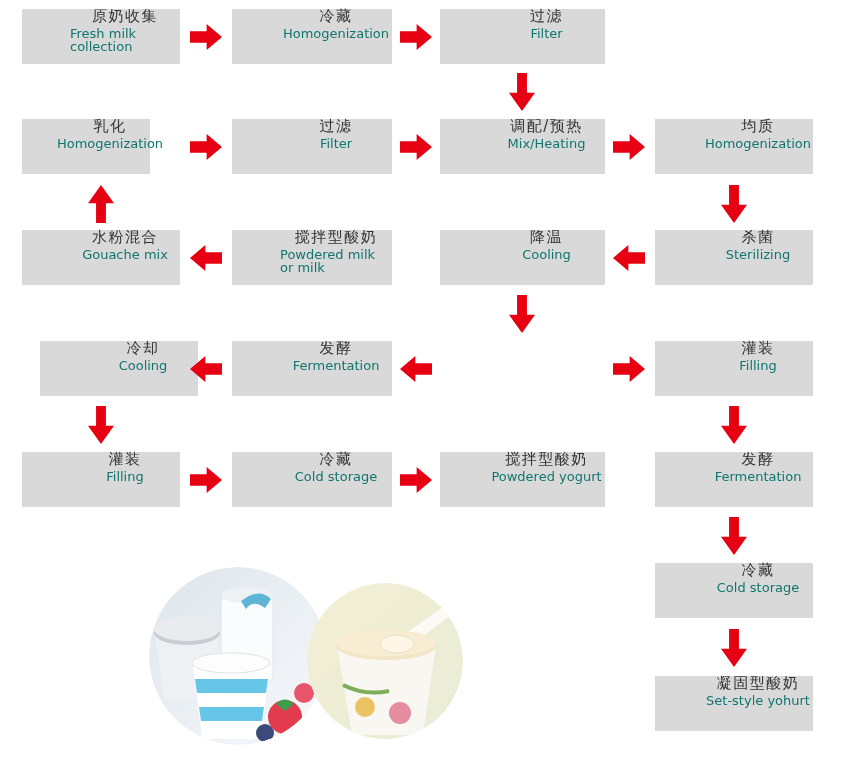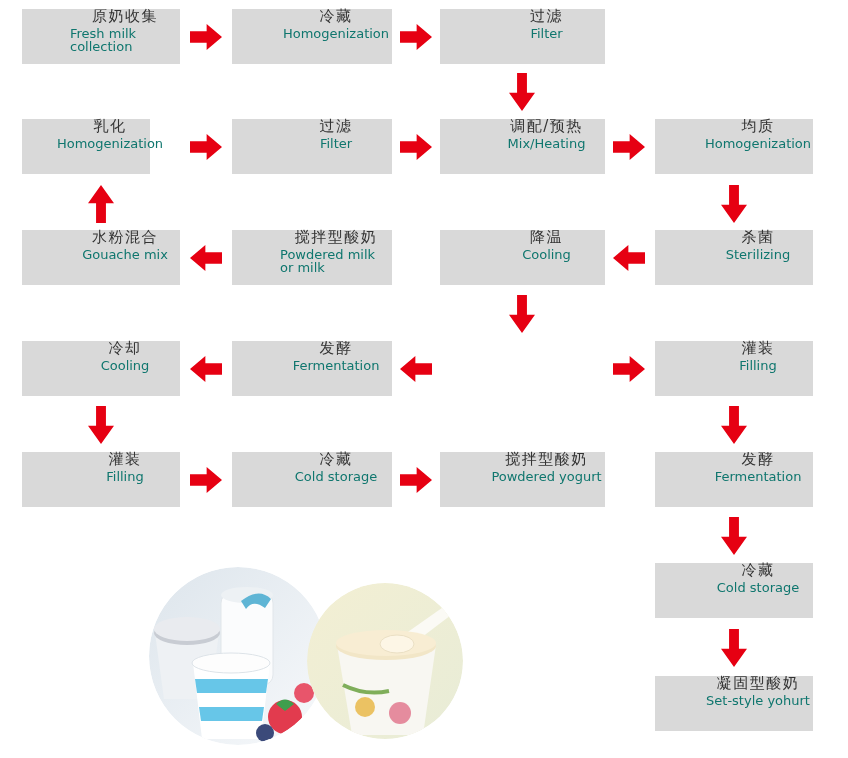--- a/index.html
+++ b/index.html
@@ -74,21 +74,21 @@
   </div>
   <div class="box" style="left:440px;top:230px;width:165px">
     <span class="zh">降温</span>
     <span class="en">Cooling</span>
   </div>
   <div class="box" style="left:655px;top:230px;width:158px">
     <span class="zh">杀菌</span>
     <span class="en">Sterilizing</span>
   </div>
 
-  <div class="box" style="left:22px;top:341px;width:158px">
+  <div class="box" style="left:40px;top:341px;width:158px">
     <span class="zh">冷却</span>
     <span class="en">Cooling</span>
   </div>
   <div class="box" style="left:232px;top:341px;width:160px">
     <span class="zh">发酵</span>
     <span class="en">Fermentation</span>
   </div>
   <div class="box" style="left:655px;top:341px;width:158px">
     <span class="zh">灌装</span>
     <span class="en">Filling</span>

